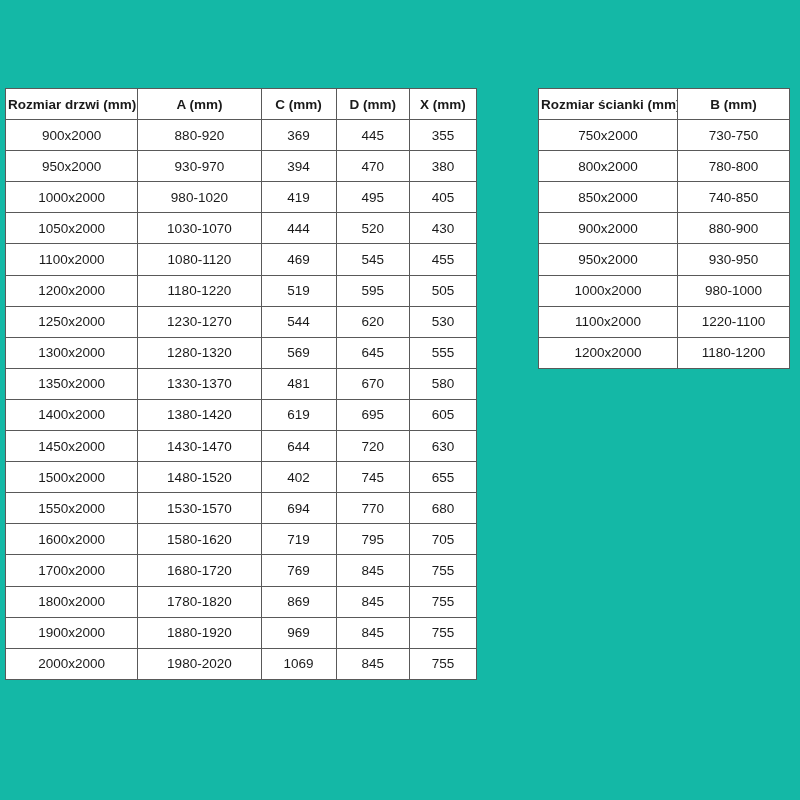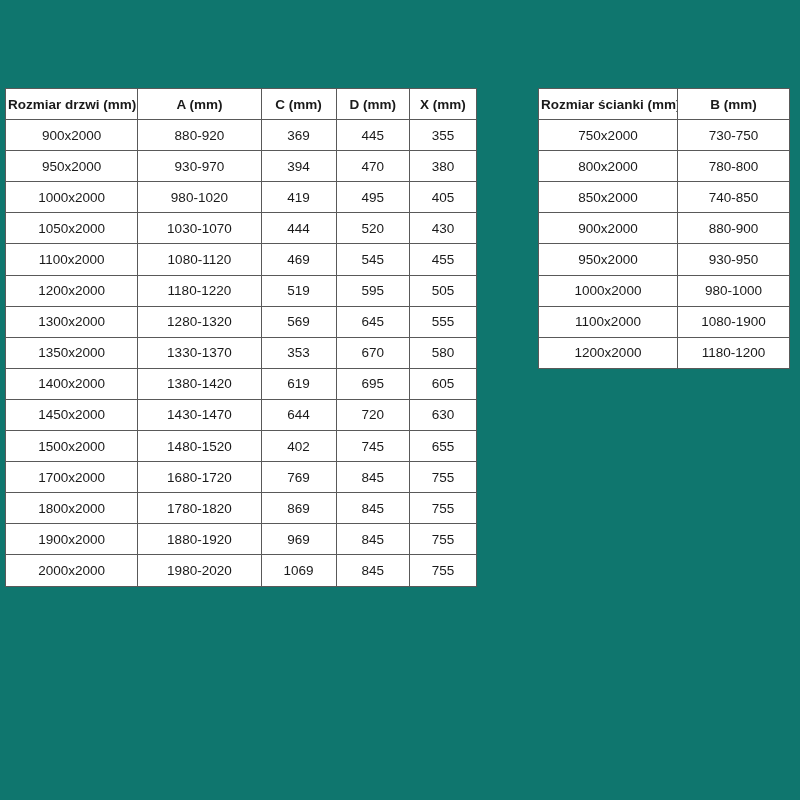--- a/index.html
+++ b/index.html
@@ -7,21 +7,21 @@
     padding: 0;
     width: 800px;
     height: 800px;
     background: #ffffff;
     font-family: "Liberation Sans", sans-serif;
   }
   .page {
     position: relative;
     width: 800px;
     height: 800px;
-    background: #0f766e;
+    background: #14b8a6;
     overflow: hidden;
   }
   table.spec {
     position: absolute;
     border-collapse: collapse;
     table-layout: fixed;
     background: #ffffff;
   }
   table.spec th,
   table.spec td {
@@ -108,30 +108,37 @@
           <td>455</td>
         </tr>
         <tr>
           <td>1200x2000</td>
           <td>1180-1220</td>
           <td>519</td>
           <td>595</td>
           <td>505</td>
         </tr>
         <tr>
+          <td>1250x2000</td>
+          <td>1230-1270</td>
+          <td>544</td>
+          <td>620</td>
+          <td>530</td>
+        </tr>
+        <tr>
           <td>1300x2000</td>
           <td>1280-1320</td>
           <td>569</td>
           <td>645</td>
           <td>555</td>
         </tr>
         <tr>
           <td>1350x2000</td>
           <td>1330-1370</td>
-          <td>353</td>
+          <td>481</td>
           <td>670</td>
           <td>580</td>
         </tr>
         <tr>
           <td>1400x2000</td>
           <td>1380-1420</td>
           <td>619</td>
           <td>695</td>
           <td>605</td>
         </tr>
@@ -141,20 +148,34 @@
           <td>644</td>
           <td>720</td>
           <td>630</td>
         </tr>
         <tr>
           <td>1500x2000</td>
           <td>1480-1520</td>
           <td>402</td>
           <td>745</td>
           <td>655</td>
+        </tr>
+        <tr>
+          <td>1550x2000</td>
+          <td>1530-1570</td>
+          <td>694</td>
+          <td>770</td>
+          <td>680</td>
+        </tr>
+        <tr>
+          <td>1600x2000</td>
+          <td>1580-1620</td>
+          <td>719</td>
+          <td>795</td>
+          <td>705</td>
         </tr>
         <tr>
           <td>1700x2000</td>
           <td>1680-1720</td>
           <td>769</td>
           <td>845</td>
           <td>755</td>
         </tr>
         <tr>
           <td>1800x2000</td>
@@ -211,21 +232,21 @@
         <tr>
           <td>950x2000</td>
           <td>930-950</td>
         </tr>
         <tr>
           <td>1000x2000</td>
           <td>980-1000</td>
         </tr>
         <tr>
           <td>1100x2000</td>
-          <td>1080-1900</td>
+          <td>1220-1100</td>
         </tr>
         <tr>
           <td>1200x2000</td>
           <td>1180-1200</td>
         </tr>
       </tbody>
   </table>
 
 </div>
 

